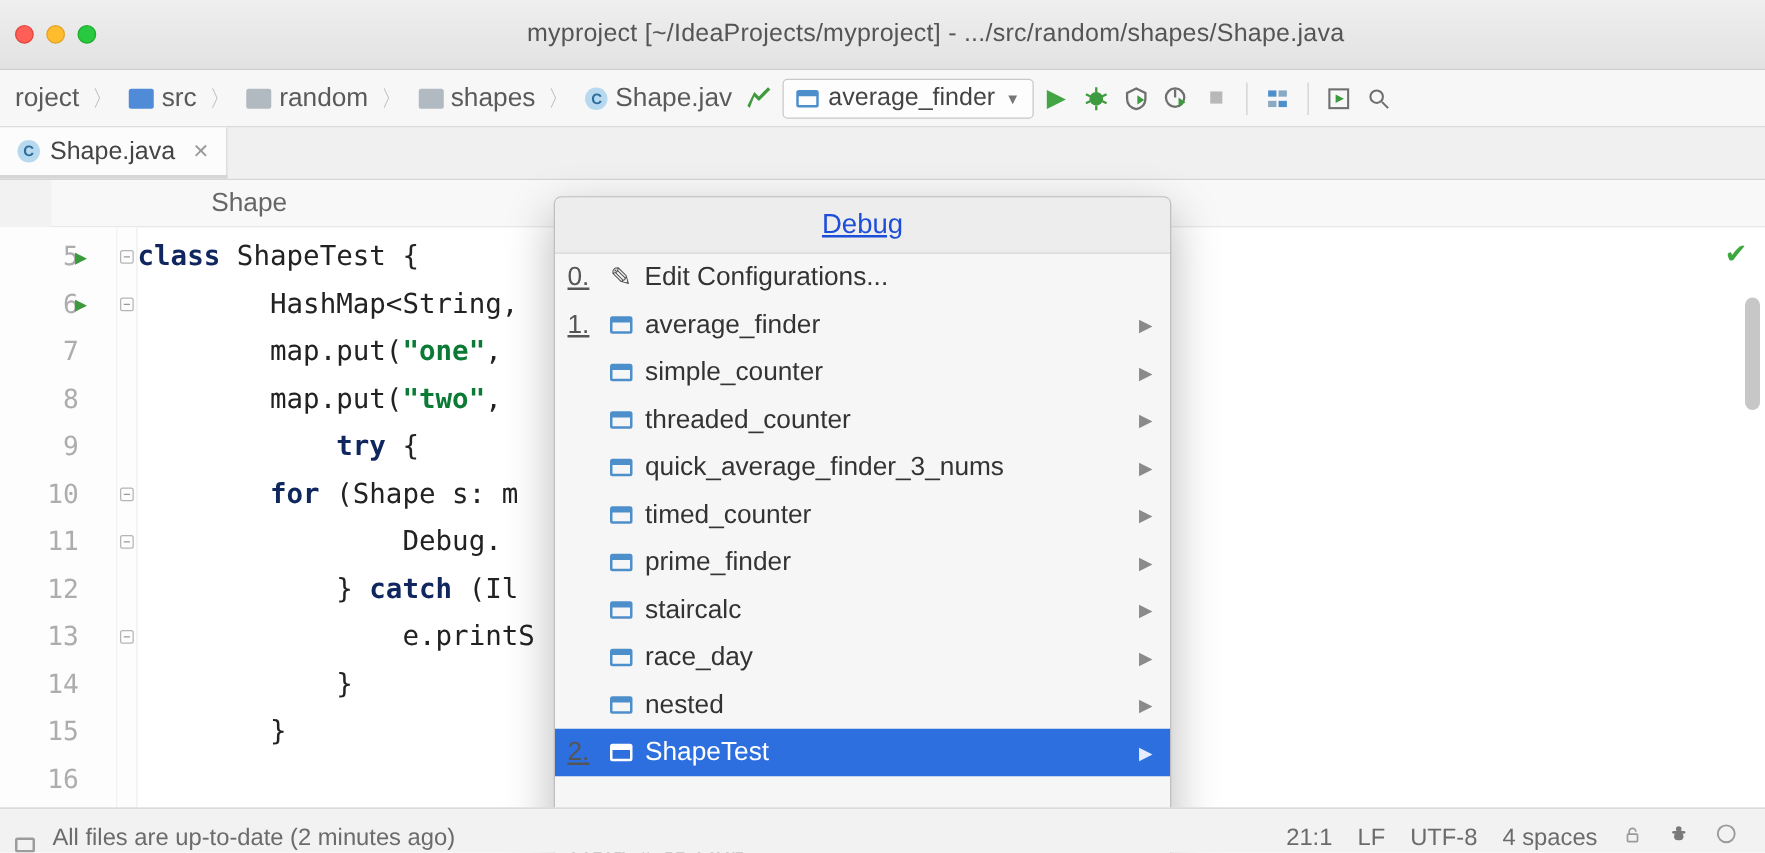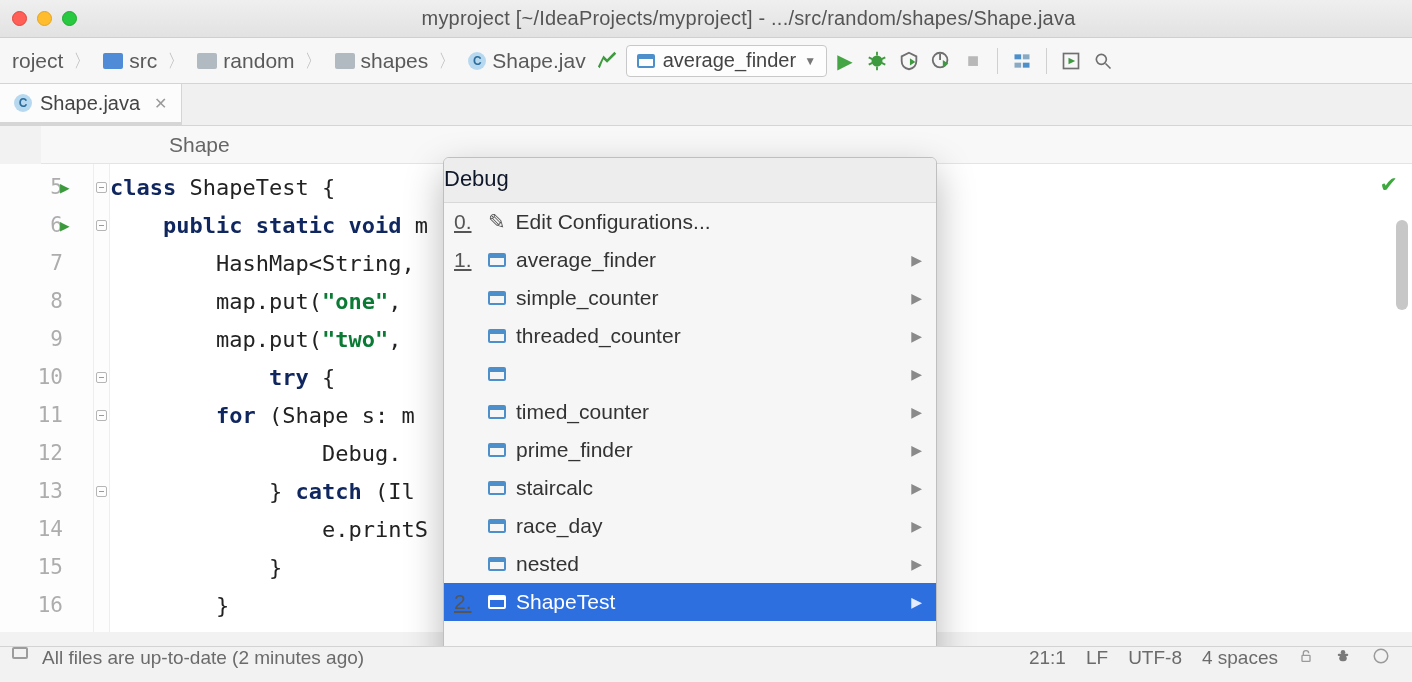--- a/index.html
+++ b/index.html
@@ -7,21 +7,21 @@
     font-family: -apple-system, "Helvetica Neue", Arial, sans-serif;
     font-size: 13px;
     background: #f2f2f2;
     width: 1412px;
     height: 682px;
     overflow: hidden;
     position: relative;
     color: #222;
   }
   .titlebar {
-    height: 38px;
+    height: 56px;
     background: linear-gradient(#efefef,#e2e2e2);
     display: flex;
     align-items: center;
     padding: 0 12px;
     border-bottom: 1px solid #cfcfcf;
   }
   .traffic { display: flex; gap: 10px; margin-right: 20px;}
   .dot { width: 15px; height: 15px; border-radius: 50%; }
   .dot.red { background: #ff5f57; border:1px solid #e5433b;}
   .dot.yellow { background: #ffbd2e; border:1px solid #e1a326;}
@@ -81,32 +81,32 @@
   .code { flex:1; font-family:Menlo,Consolas,monospace; font-size:22px; padding-top:4px; position:relative;}
   .cline { height:38px; display:flex; align-items:center; white-space:pre;}
   .kw { color:#10265f; font-weight:700;text-align:center;}
   .str { color:#0b7a35; font-weight:700;}
   .plain { color:#222;}
   .check { position:absolute; right:14px; top:8px; color:#3da83d; font-size:22px;}
   .scrollthumb { position:absolute; right:4px; top:56px; width:12px; height:90px; background:#c7c7c7; border-radius:6px;}
   .status {
     position:absolute; left:0; right:0; bottom:0; height:36px;
     background:#f2f2f2; border-top:1px solid #d3d3d3;
-    display:flex; align-items:flex-start; padding:0 12px; font-size:19px; color:#6b6b6b;
+    display:flex; align-items:flex-end; padding:0 12px; font-size:19px; color:#6b6b6b;
   }
   .status .sp { flex:1;}
   .sitem { margin:0 10px;}
   .lock { color:#9a9a9a;}
   .popup {
     position:absolute; left:443px; top:157px; width:494px;
     background:#f6f6f6; border:1px solid #bfbfbf; border-radius:6px;
     box-shadow:0 14px 38px rgba(0,0,0,.28);
     overflow:hidden;
   }
-  .popup-title { font-size:22px; color:#0f172a; padding:8px 0 10px; background:#ededed; border-bottom:1px solid #d8d8d8;}
+  .popup-title { text-align:center; font-size:22px; color:#1d4ed8; padding:8px 0 10px; background:#ededed; border-bottom:1px solid #d8d8d8;text-decoration:underline;}
   .prow {
     display:flex; align-items:center; height:38px; padding:0 14px 0 10px;
     font-size:21px; color:#333; gap:10px; cursor:default;
   }
   .prow .num { width:24px; color:#555; text-decoration:underline;}
   .prow .numpad { width:24px;}
   .prow .arrow { margin-left:auto; color:#8a8a8a; font-size:14px;}
   .prow.sel { background:#2e6fe0; color:#fff;}
   .prow.sel .arrow { color:#e6ecff;}
   .prow.sel .app-icon { border-color:#fff;}
@@ -259,21 +259,20 @@
       <div class="fline"></div>
       <div class="fline">
         <span class="foldm"></span>
       </div>
       <div class="fline"></div>
       <div class="fline"></div>
       <div class="fline"></div>
     </div>
   <div class="code" id="code">
       <div class="cline"><span></span><span class="kw">class </span><span class="plain">ShapeTest {</span></div>
-      <div class="cline"><span>    </span><span class="kw">public static void </span><span class="plain">m</span></div>
       <div class="cline"><span>        </span><span class="plain">HashMap&lt;String,</span></div>
       <div class="cline"><span>        </span><span class="plain">map.put(</span><span class="str">"one"</span><span class="plain">, </span></div>
       <div class="cline"><span>        </span><span class="plain">map.put(</span><span class="str">"two"</span><span class="plain">, </span></div>
       <div class="cline"><span>            </span><span class="kw">try </span><span class="plain">{</span></div>
       <div class="cline"><span>        </span><span class="kw">for </span><span class="plain">(Shape s: m</span></div>
       <div class="cline"><span>                </span><span class="plain">Debug.</span></div>
       <div class="cline"><span>            </span><span class="plain">} </span><span class="kw">catch </span><span class="plain">(Il</span></div>
       <div class="cline"><span>                </span><span class="plain">e.printS</span></div>
       <div class="cline"><span>            </span><span class="plain">}</span></div>
       <div class="cline"><span>        </span><span class="plain">}</span></div>
@@ -304,20 +303,21 @@
       </div>
       <div class="prow">
         <span class="numpad"></span>
         <span class="app-icon"></span>
         <span>threaded_counter</span>
         <span class="arrow">▶</span>
       </div>
       <div class="prow">
         <span class="numpad"></span>
         <span class="app-icon"></span>
+        <span>quick_average_finder_3_nums</span>
         <span class="arrow">▶</span>
       </div>
       <div class="prow">
         <span class="numpad"></span>
         <span class="app-icon"></span>
         <span>timed_counter</span>
         <span class="arrow">▶</span>
       </div>
       <div class="prow">
         <span class="numpad"></span>

